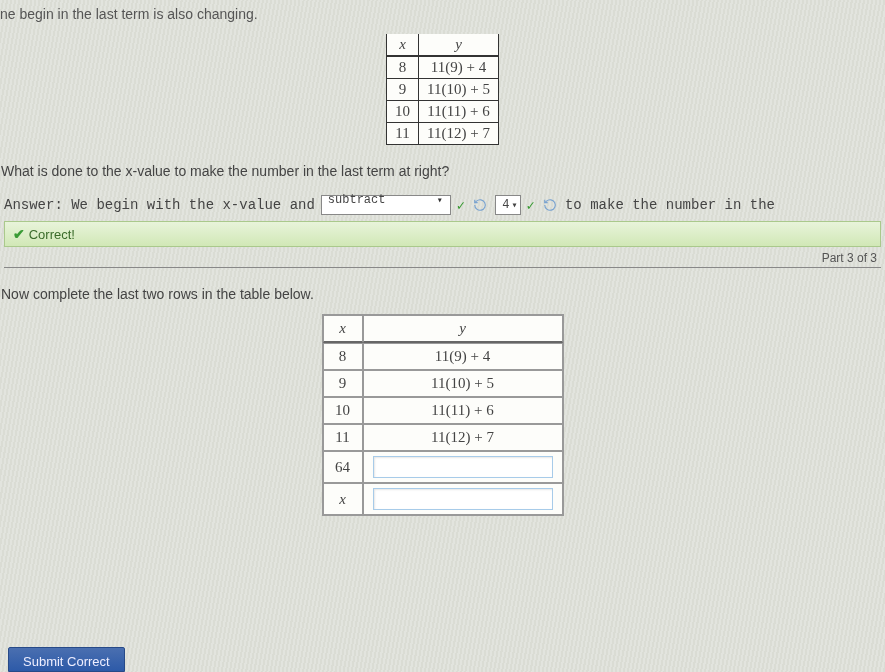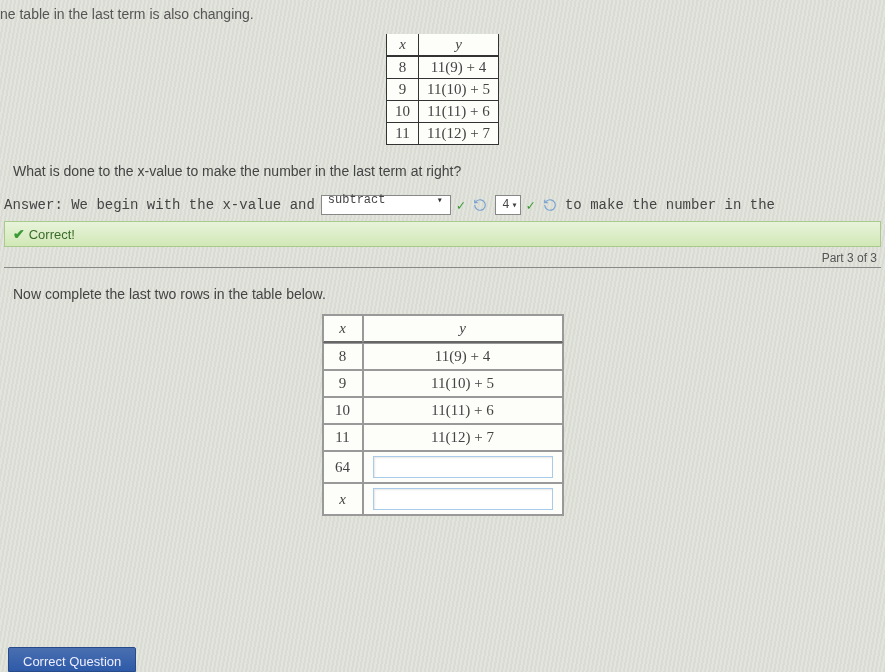--- a/index.html
+++ b/index.html
@@ -22,21 +22,21 @@
 }
 .math-table th, .math-table td {
   border: 1px solid #333;
   padding: 2px 8px;
   text-align: center;
   min-width: 32px;
   font-size: 15px;
 }
 .math-table th { font-style: italic; font-weight: normal; border-bottom: 2px solid #333; border-top: 1px solid #333; }
 .math-table .hdr-row td, .math-table .hdr-row th { border-top: none; }
-.prompt { margin: 18px 4px 8px 13px; font-size: 14px; }
+.prompt { margin: 18px 4px 8px 1px; font-size: 14px; }
 .answer-line { margin: 16px 4px 6px 4px; display: flex; flex-wrap: wrap; align-items: center; gap: 6px; font-family: Liberation Mono, monospace; }
 .answer-line2 { margin: 4px 4px 10px 4px; }
 .dropdown {
   display: inline-flex; align-items: center; justify-content: space-between;
   border: 1px solid #888; background: #fff; height: 20px; min-width: 130px;
   padding: 0 2px 10px 6px; font-size: 12px;
 }
 .dropdown .chev { width: 16px; text-align: center; font-size: 10px; color: #333; }
 .check { color: #3a9b35; font-size: 14px; font-weight: bold; }
 .retry {
@@ -88,21 +88,21 @@
   background: linear-gradient(#4a6fb0, #2d5aa8);
   color: #eef; border: 1px solid #274a88;
   padding: 6px 14px 2px 14px; font-size: 13px;
   border-radius: 2px 2px 0 0;
 }
 </style>
 </head>
 <body>
 
 <div class="page">
-  <div class="cut-text">ne table in the last term is also changing.</div>
+  <div class="cut-text">ne begin in the last term is also changing.</div>
 
   <table class="math-table">
     <tbody>
         <tr class="hdr-row">
       <th>x</th>
       <th>y</th>
     </tr>
     <tr>
           <td>8</td>
           <td>11(9) + 4</td>
@@ -188,14 +188,14 @@
       <td class="xcell">64</td>
       <td class="ycell"><input type="text" value="" style=""></td>
     </tr>
     <tr>
       <td class="xcell" style="font-style:italic">x</td>
       <td class="ycell"><input type="text" value="" style=""></td>
     </tr>
   </tbody>
     </table>
 
-  <button class="submit-btn">Correct Question</button>
+  <button class="submit-btn">Submit Correct</button>
 </div>
 
 </body></html>

